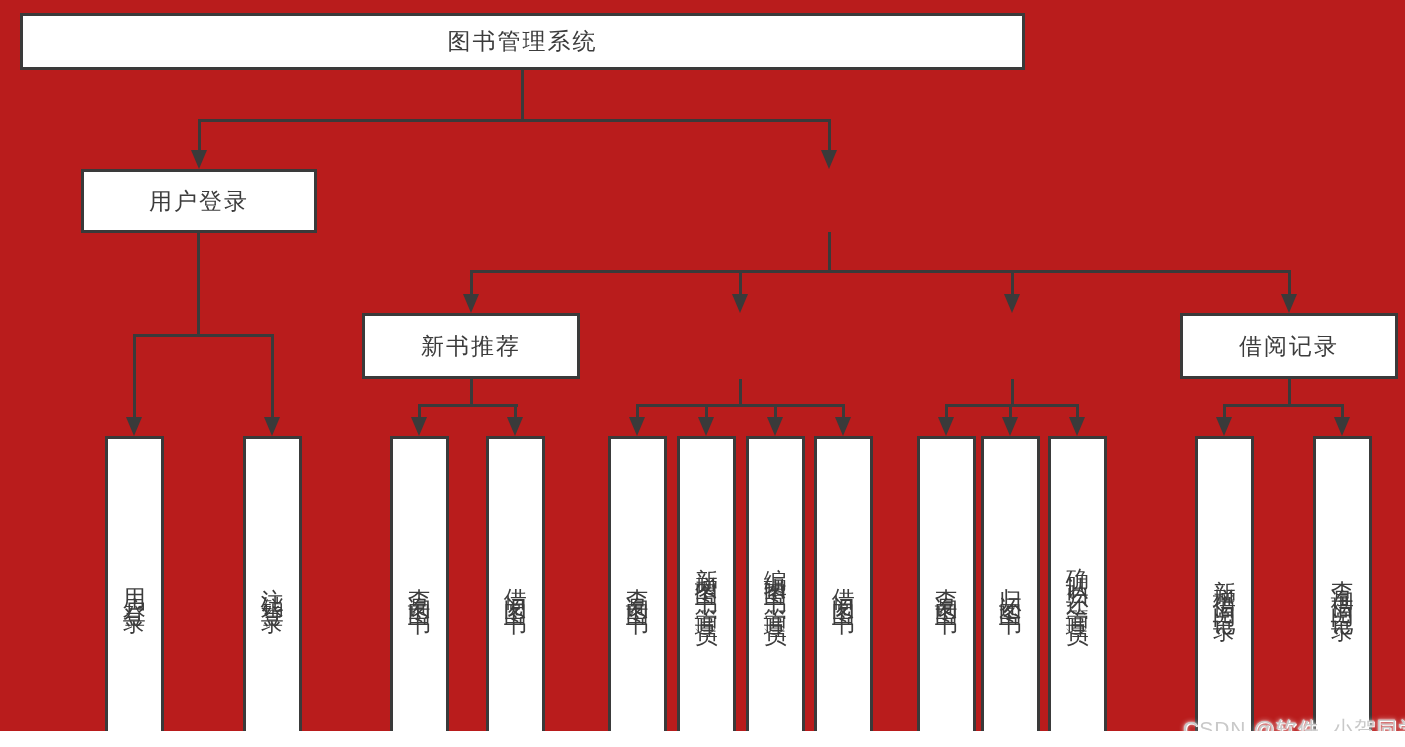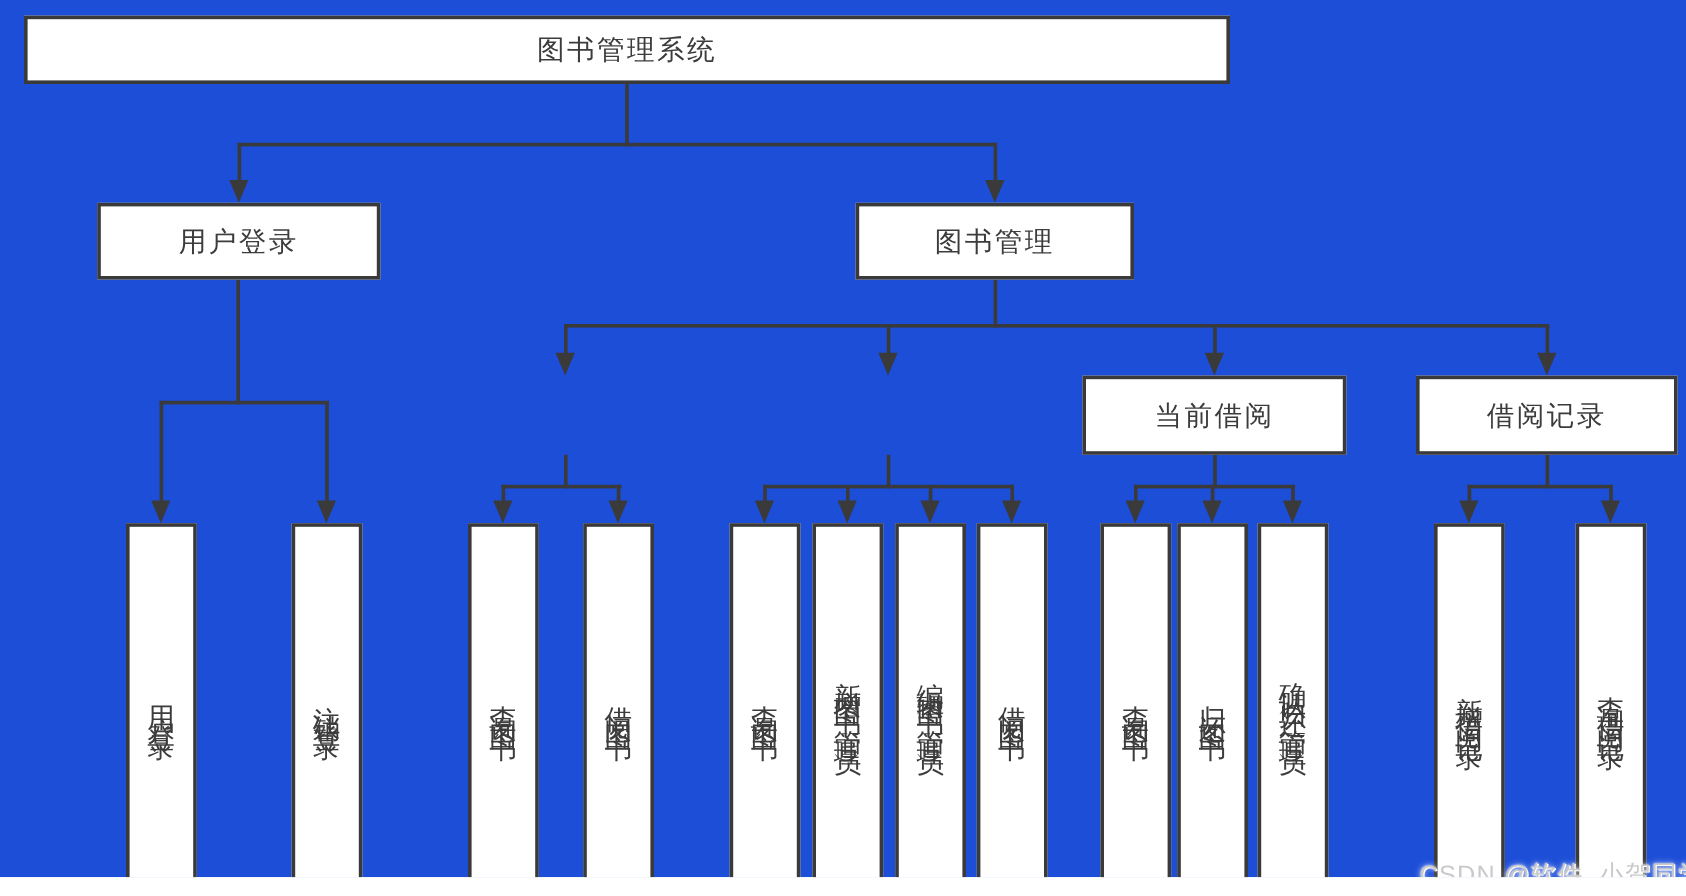--- a/index.html
+++ b/index.html
@@ -1,17 +1,17 @@
 <!DOCTYPE html>
 <html><head>
 <meta charset="utf-8">
 <style>
   html,body { margin:0; padding:0; background:#ffffff; }
   .canvas {
-    position:relative; width:1405px; height:731px; background:#1d4ed8;
+    position:relative; width:1405px; height:731px; background:#b91c1c;
     font-family:"Liberation Sans", sans-serif; overflow:hidden; color:#333333;
   }
   .node {
     position:absolute; box-sizing:border-box; background:#ffffff;
     border:3px solid #3a3a3a; display:flex; align-items:center; justify-content:center;
     z-index:2;
   }
   .hlabel { font-size:23px; letter-spacing:2px; color:#3c3c3c; }
   .leaf .vtext {
     writing-mode:vertical-rl; text-orientation:mixed;
@@ -36,26 +36,23 @@
 
 <div class="canvas">
 
   <div class="node" style="left:20px;top:13px;width:1005px;height:57px">
     <span class="hlabel">图书管理系统</span>
   </div>
 
   <div class="node" style="left:81px;top:169px;width:236px;height:64px">
     <span class="hlabel">用户登录</span>
   </div>
-  <div class="node" style="left:713px;top:169px;width:232px;height:64px">
-    <span class="hlabel">图书管理</span>
-  </div>
 
-  <div class="node" style="left:902px;top:313px;width:220px;height:66px">
-    <span class="hlabel">当前借阅</span>
+  <div class="node" style="left:362px;top:313px;width:218px;height:66px">
+    <span class="hlabel">新书推荐</span>
   </div>
   <div class="node" style="left:1180px;top:313px;width:218px;height:66px">
     <span class="hlabel">借阅记录</span>
   </div>
 
   <div class="node leaf" style="left:105px;top:436px;width:59px;height:299px">
     <span class="vtext">用户登录</span>
   </div>
   <div class="node leaf" style="left:243px;top:436px;width:59px;height:299px">
     <span class="vtext">注销登录</span>

